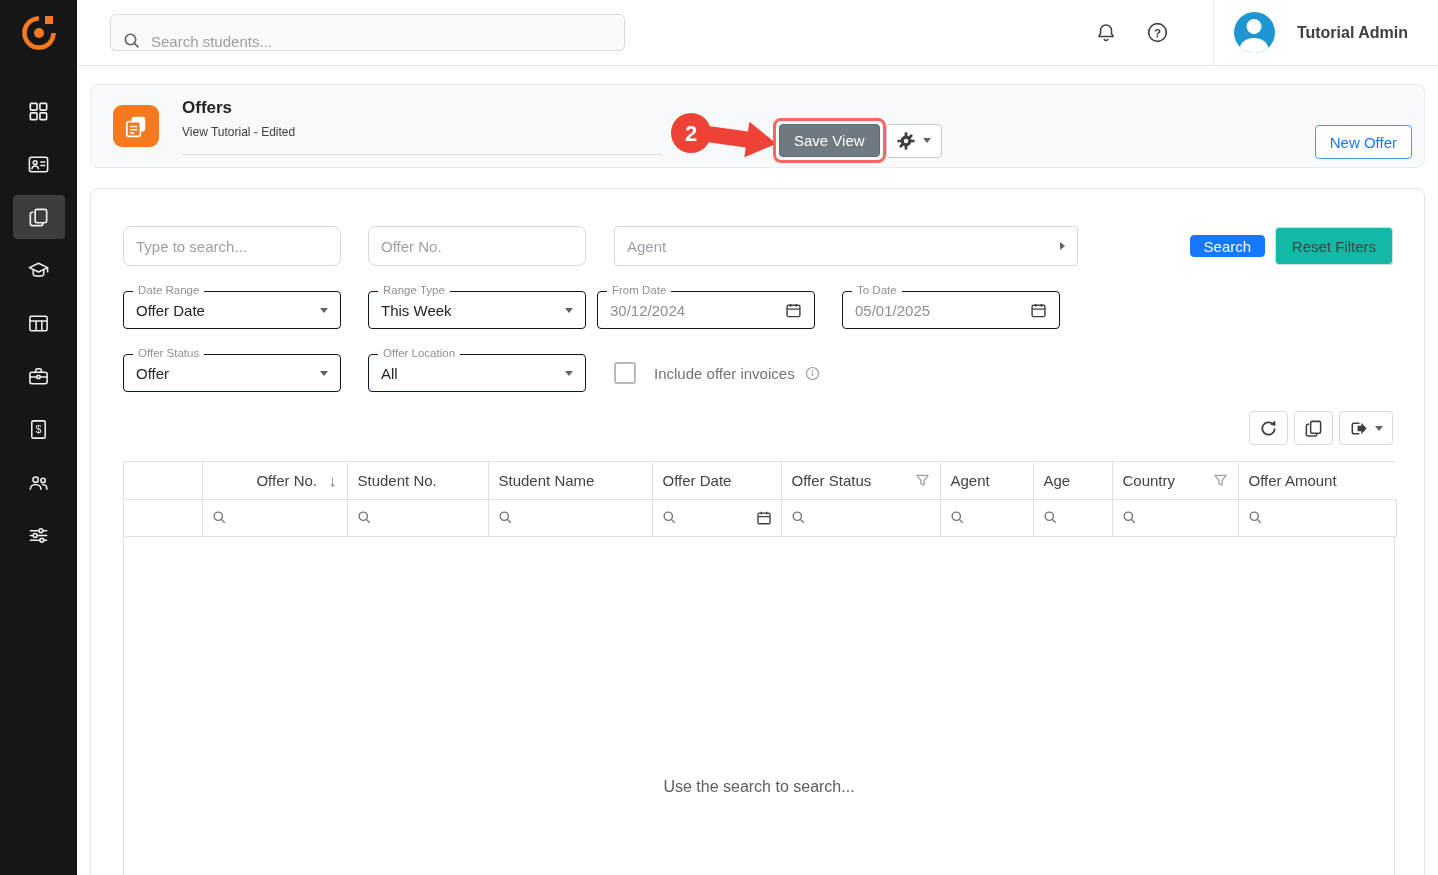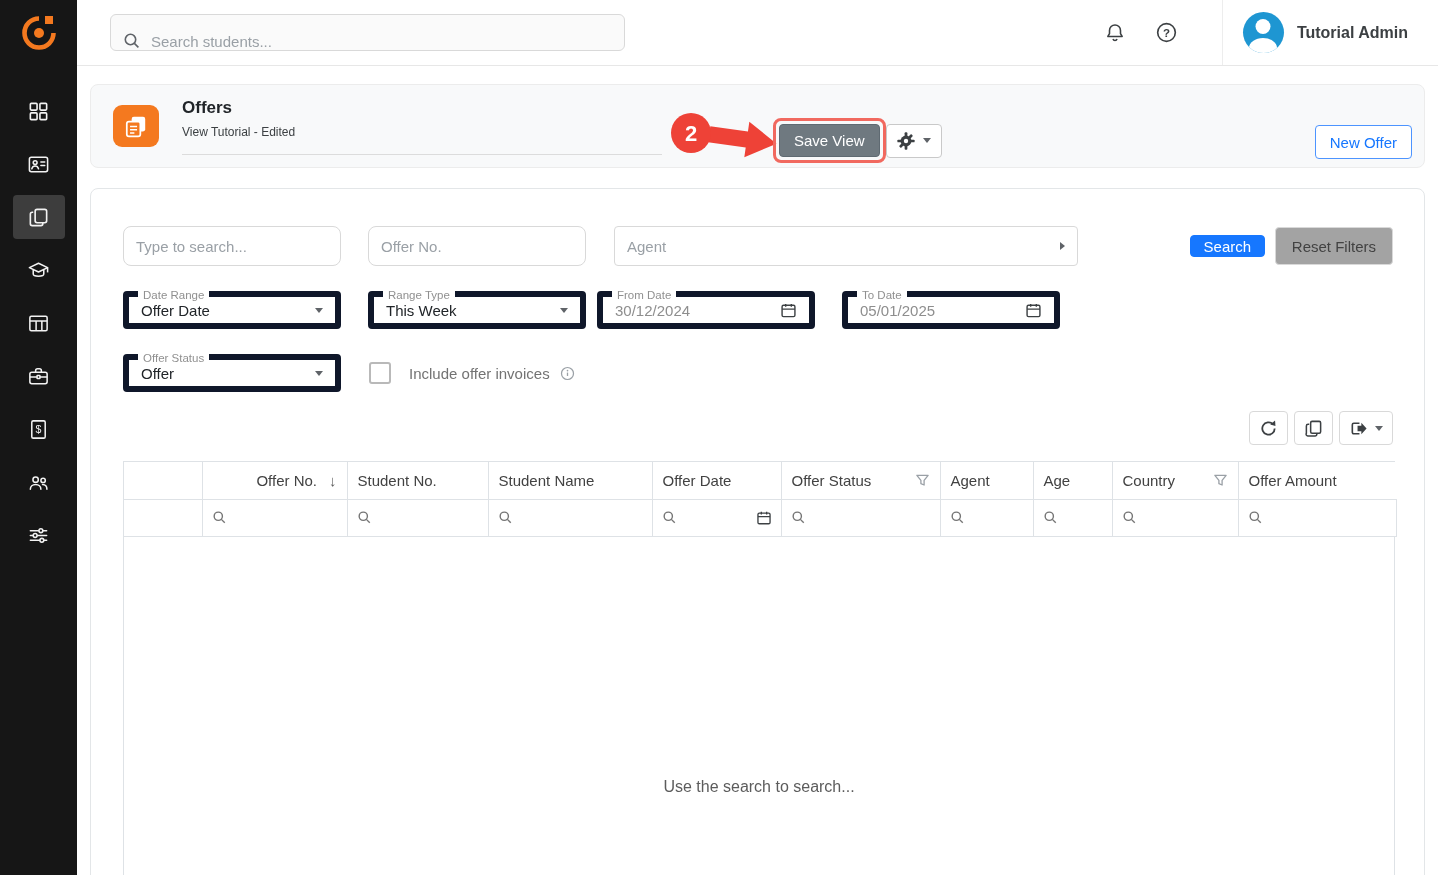--- a/index.html
+++ b/index.html
@@ -15,21 +15,21 @@
   .nav-item svg{width:23px;height:23px}
 
   
   .topbar{position:absolute;left:77px;top:0;width:1361px;height:66px;background:#fff;border-bottom:1px solid #e7e7e7;display:flex;align-items:center;padding-left:33px;z-index:5}
   .search-box{width:515px;height:37px;border:1px solid #d9d9d9;border-radius:6px;background:#fafafa;display:flex;align-items:flex-end;padding:0 12px;gap:10px}
   .search-box input{border:none;outline:none;background:transparent;font-size:15px;flex:1;color:#212529;font-family:inherit}
   input::placeholder{color:#9aa0a6}
   .topbar-right{margin-left:auto;display:flex;align-items:center;height:100%}
   .icon-btn{width:36px;height:36px;display:flex;align-items:center;justify-content:center;cursor:pointer;border:none;background:transparent}
   .icon-btn + .icon-btn{margin-left:16px}
-  .profile{display:flex;align-items:center;gap:13px;border-left:1px solid #ededed;padding:0 30px 0 20px;margin-left:37px;height:100%;cursor:pointer}
+  .profile{display:flex;align-items:center;gap:22px;border-left:1px solid #ededed;padding:0 30px 0 20px;margin-left:37px;height:100%;cursor:pointer}
   .avatar{width:41px;height:41px;border-radius:50%;background:#1e96d2;position:relative;overflow:hidden;flex:0 0 auto}
   .avatar::before{content:"";position:absolute;left:50%;top:7px;transform:translateX(-50%);width:15px;height:15px;border-radius:50%;background:#fff}
   .avatar::after{content:"";position:absolute;left:50%;top:26px;transform:translateX(-50%);width:28px;height:20px;border-radius:50%;background:#fff}
   .user-name{font-size:16px;font-weight:700;color:#3c4043;white-space:nowrap}
 
   
   .content{position:absolute;left:77px;top:66px;width:1361px;height:809px;background:#fff;overflow:hidden}
 
   
   .header-card{position:absolute;left:13px;top:18px;width:1335px;height:84px;background:#f8f9fa;border:1px solid #ececec;border-radius:8px;display:flex;align-items:center;padding:0 22px}
@@ -47,23 +47,23 @@
   .caret-right{width:0;height:0;border-top:4.5px solid transparent;border-bottom:4.5px solid transparent;border-left:5px solid #5f6368}
 
   
   .main-card{position:absolute;left:13px;top:122px;width:1335px;height:860px;background:#fff;border:1px solid #e3e6e8;border-radius:8px;padding:37px 31px 0 32px}
   .filter-row{display:flex;align-items:center}
   .f-input{width:218px;height:40px;border:1px solid #d9d9d9;border-radius:8px;padding:0 12px;font-size:15px;color:#212529;outline:none;font-family:inherit}
   .ml27{margin-left:27px}.ml28{margin-left:11px}
   .agent-wrap{width:464px;height:40px;border:1px solid #d9d9d9;border-radius:4px;display:flex;align-items:center;padding:0 12px;margin-left:28px;gap:8px;background:#fff}
   .agent-wrap input{flex:1;border:none;outline:none;font-size:15px;font-family:inherit}
   .search-btn{margin-left:auto;width:75px;height:22px;background:#1677ff;border:1px solid #1677ff;border-radius:4px;color:#fff;font-size:15px;font-family:inherit;cursor:pointer}
-  .reset-btn{margin-left:10px;height:38px;padding:0 16px;background:#a3a3a3;border:1px solid #d9d9d9;border-radius:4px;color:#424242;font-size:15px;font-family:inherit;cursor:pointer}
-
-  .fl{position:relative;width:218px;height:38px;border:6px solid #0f172a;border-radius:4px;display:flex;align-items:center;padding:0 12px;background:#fff;cursor:pointer;gap:8px}
+  .reset-btn{margin-left:10px;height:38px;padding:0 16px;background:#14b8a6;border:1px solid #d9d9d9;border-radius:4px;color:#424242;font-size:15px;font-family:inherit;cursor:pointer}
+
+  .fl{position:relative;width:218px;height:38px;border:1px solid #0f172a;border-radius:4px;display:flex;align-items:center;padding:0 12px;background:#fff;cursor:pointer;gap:8px}
   .fl-label{position:absolute;top:-8px;left:9px;background:#fff;padding:0 5px;font-size:11.5px;color:#909090;white-space:nowrap}
   .fl-value{font-size:15px;color:#212529;flex:1;white-space:nowrap;overflow:hidden}
   .fl-value.muted{color:#8e8e8e}
   .row2{margin-top:25px}.row3{margin-top:25px}
 
   .chk-group{display:flex;align-items:center;margin-left:28px}
   .checkbox{width:22px;height:22px;border:2px solid #b9b9b9;border-radius:3px;background:#fff;cursor:pointer;flex:0 0 auto}
   .chk-label{font-size:15px;color:#737373;margin-left:18px}
   .info-icon{margin-left:10px;display:flex;align-items:center;cursor:pointer}
 
@@ -277,20 +277,25 @@
           <rect x="2.2" y="3.5" width="13.6" height="12" rx="1.5" fill="none" stroke="#3c4043" stroke-width="1.5"></rect>
           <path d="M2.2 7.5h13.6M6 2v3M12 2v3" stroke="#3c4043" stroke-width="1.5"></path>
         </svg>
       </div>
     </div>
 
     <div class="filter-row row3">
       <div class="fl">
         <span class="fl-label">Offer Status</span>
         <span class="fl-value">Offer</span>
+        <span class="caret-down"></span>
+      </div>
+      <div class="fl ml27">
+        <span class="fl-label">Offer Location</span>
+        <span class="fl-value">All</span>
         <span class="caret-down"></span>
       </div>
       <div class="chk-group">
         <span class="checkbox"></span>
         <span class="chk-label">Include offer invoices</span>
         <span class="info-icon">
           <svg width="15" height="15" viewBox="0 0 16 16">
             <circle cx="8" cy="8" r="6.4" fill="none" stroke="#9aa0a6" stroke-width="1.3"></circle>
             <path d="M8 7v3.6" stroke="#9aa0a6" stroke-width="1.4"></path>
             <circle cx="8" cy="4.9" r=".9" fill="#9aa0a6"></circle>

